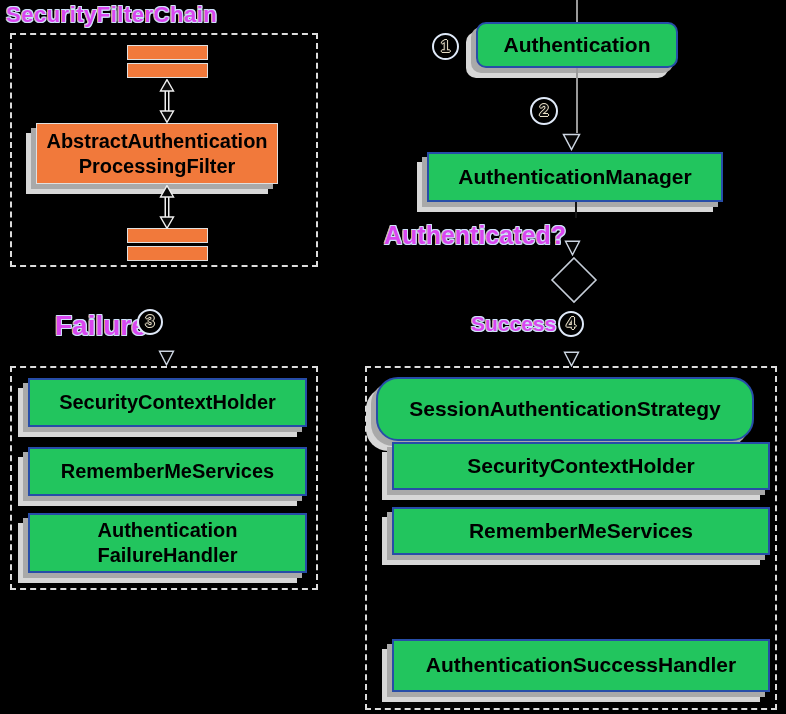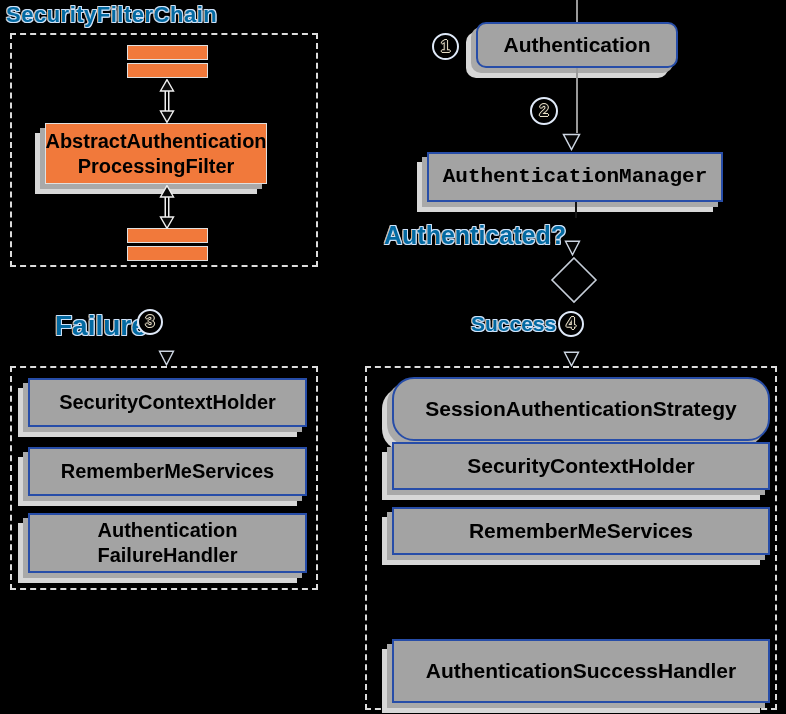--- a/index.html
+++ b/index.html
@@ -2,38 +2,38 @@
 <html><head>
 <meta charset="utf-8">
 <style>
   html,body { margin:0; padding:0; background:#000; }
   .stage {
     position:relative; width:786px; height:714px; background:#000000;
     font-family:"Liberation Sans", sans-serif; overflow:hidden;
   }
   
   .outlined {
-    position:absolute; color:#0369a1; font-weight:bold; white-space:nowrap;
+    position:absolute; color:#d946ef; font-weight:bold; white-space:nowrap;
     text-shadow: 1px 0 #cfe2f8, 0 1px #cfe2f8, 0 -1px #cfe2f8,
                  1px 1px #cfe2f8, 1px -1px #cfe2f8,
                  -1px 0 #d8a878, -1px 1px #bcd2ec, -1px -1px #bcd2ec;
   }
   .title { left:6px; top:2px; font-size:22px; letter-spacing:0.5px; }
   .dashedbox { position:absolute; border:2px dashed #dcdcdc; background:transparent; box-sizing:border-box; }
   .bar {
     position:absolute; width:81px; height:15px; box-sizing:border-box;
     background:#f1793b; border:1px solid #e0e0e0;
   }
   .node {
     position:absolute; box-sizing:border-box; display:flex; align-items:center; justify-content:center;
     text-align:center; color:#000; font-weight:bold;
     box-shadow:-5px 5px 0 0 #a9a9a9, -10px 10px 0 0 #d7d7d7;
   }
   .orange { background:#f1793b; border:1px solid #e0e0e0; }
-  .blue   { background:#a3a3a3; border:2px solid #274da8; }
+  .blue   { background:#22c55e; border:2px solid #274da8; }
   .rounded { border-radius:10px; }
   .node-label { white-space:pre-line; line-height:1.25; }
   .numcircle {
     position:absolute; box-sizing:border-box; border-radius:50%;
     border:2px solid #dfe9f8; background:#000; color:#0d0d0d;
     font-weight:bold; font-size:17px; display:flex; align-items:center; justify-content:center;
     text-shadow: 1px 0 #e8dfc6, -1px 0 #e8dfc6, 0 1px #e8dfc6, 0 -1px #e8dfc6;
   }
   .vline { position:absolute; width:2px; }
   .gray-line { background:#9a9a9a; }
@@ -54,21 +54,21 @@
   <div class="bar" style="left:127px; top:228px;"></div>
   <div class="bar" style="left:127px; top:246px;"></div>
 
   <svg class="abs" style="left:157px; top:79px;" width="20" height="44">
     <line x1="10" y1="11" x2="10" y2="33" stroke="#efefef" stroke-width="5"></line>
     <line x1="10" y1="11" x2="10" y2="33" stroke="#000" stroke-width="2"></line>
     <polygon points="10,0.7 3.5,12 16.5,12" fill="#0a0a0a" stroke="#efefef" stroke-width="1.4"></polygon>
     <polygon points="10,43.3 3.5,32 16.5,32" fill="#0a0a0a" stroke="#efefef" stroke-width="1.4"></polygon>
   </svg>
 
-  <div class="node orange" style="left:45px; top:123px; width:222px; height:61px; font-size:20px;">
+  <div class="node orange" style="left:36px; top:123px; width:242px; height:61px; font-size:20px;">
     <span class="node-label">AbstractAuthentication
 ProcessingFilter</span>
   </div>
 
   <svg class="abs" style="left:157px; top:185px;" width="20" height="44">
     <line x1="10" y1="11" x2="10" y2="33" stroke="#efefef" stroke-width="5"></line>
     <line x1="10" y1="11" x2="10" y2="33" stroke="#000" stroke-width="2"></line>
     <polygon points="10,0.7 3.5,12 16.5,12" fill="#0a0a0a" stroke="#efefef" stroke-width="1.4"></polygon>
     <polygon points="10,43.3 3.5,32 16.5,32" fill="#0a0a0a" stroke="#efefef" stroke-width="1.4"></polygon>
   </svg>
@@ -82,21 +82,21 @@
   </div>
 
   <div class="vline gray-line" style="left:576px; top:68px; height:65px;"></div>
 
   <div class="numcircle" style="left:530px; top:97px; width:28px; height:28px;">2</div>
 
   <svg class="abs" style="left:562px; top:133px;" width="19" height="18">
     <polygon points="1.5,1.5 17.5,1.5 9.5,16.5" fill="#050505" stroke="#cdd6e2" stroke-width="1.5"></polygon>
   </svg>
 
-  <div class="node blue" style="left:427px; top:152px; width:296px; height:50px; font-size:21px;font-family:Liberation Mono, monospace;">
+  <div class="node blue" style="left:427px; top:152px; width:296px; height:50px; font-size:21px;">
     <span class="node-label">AuthenticationManager</span>
   </div>
 
   <div class="vline black-line" style="left:575px; top:202px; height:16px;"></div>
 
   <div class="outlined" style="left:384px; top:221px; font-size:25px;">Authenticated?</div>
 
   <svg class="abs" style="left:564px; top:240px;" width="17" height="16">
     <polygon points="1.5,1.2 15.5,1.2 8.5,14.8" fill="#050505" stroke="#cdd6e2" stroke-width="1.4"></polygon>
   </svg>
@@ -127,26 +127,26 @@
 
   <div class="outlined" style="left:447px; top:312px; font-size:21px;margin-left:24px;">Success</div>
   <div class="numcircle" style="left:558px; top:311px; width:26px; height:26px;">4</div>
 
   <svg class="abs" style="left:563px; top:351px;" width="17" height="16">
     <polygon points="1.5,1.2 15.5,1.2 8.5,14.8" fill="#050505" stroke="#cdd6e2" stroke-width="1.4"></polygon>
   </svg>
 
   <div class="dashedbox" style="left:365px; top:366px; width:412px; height:344px;"></div>
 
-  <div class="node blue" style="left:392px; top:377px; width:378px; height:64px; font-size:21px;border-radius:22px;">
+  <div class="node blue" style="left:376px; top:377px; width:378px; height:64px; font-size:21px;border-radius:22px;">
     <span class="node-label">SessionAuthenticationStrategy</span>
   </div>
   <div class="node blue" style="left:392px; top:442px; width:378px; height:48px; font-size:21px;">
     <span class="node-label">SecurityContextHolder</span>
   </div>
   <div class="node blue" style="left:392px; top:507px; width:378px; height:48px; font-size:21px;">
     <span class="node-label">RememberMeServices</span>
   </div>
-  <div class="node blue" style="left:392px; top:639px; width:378px; height:64px; font-size:21px;">
+  <div class="node blue" style="left:392px; top:639px; width:378px; height:53px; font-size:21px;">
     <span class="node-label">AuthenticationSuccessHandler</span>
   </div>
 
 </div>
 
 </body></html>

